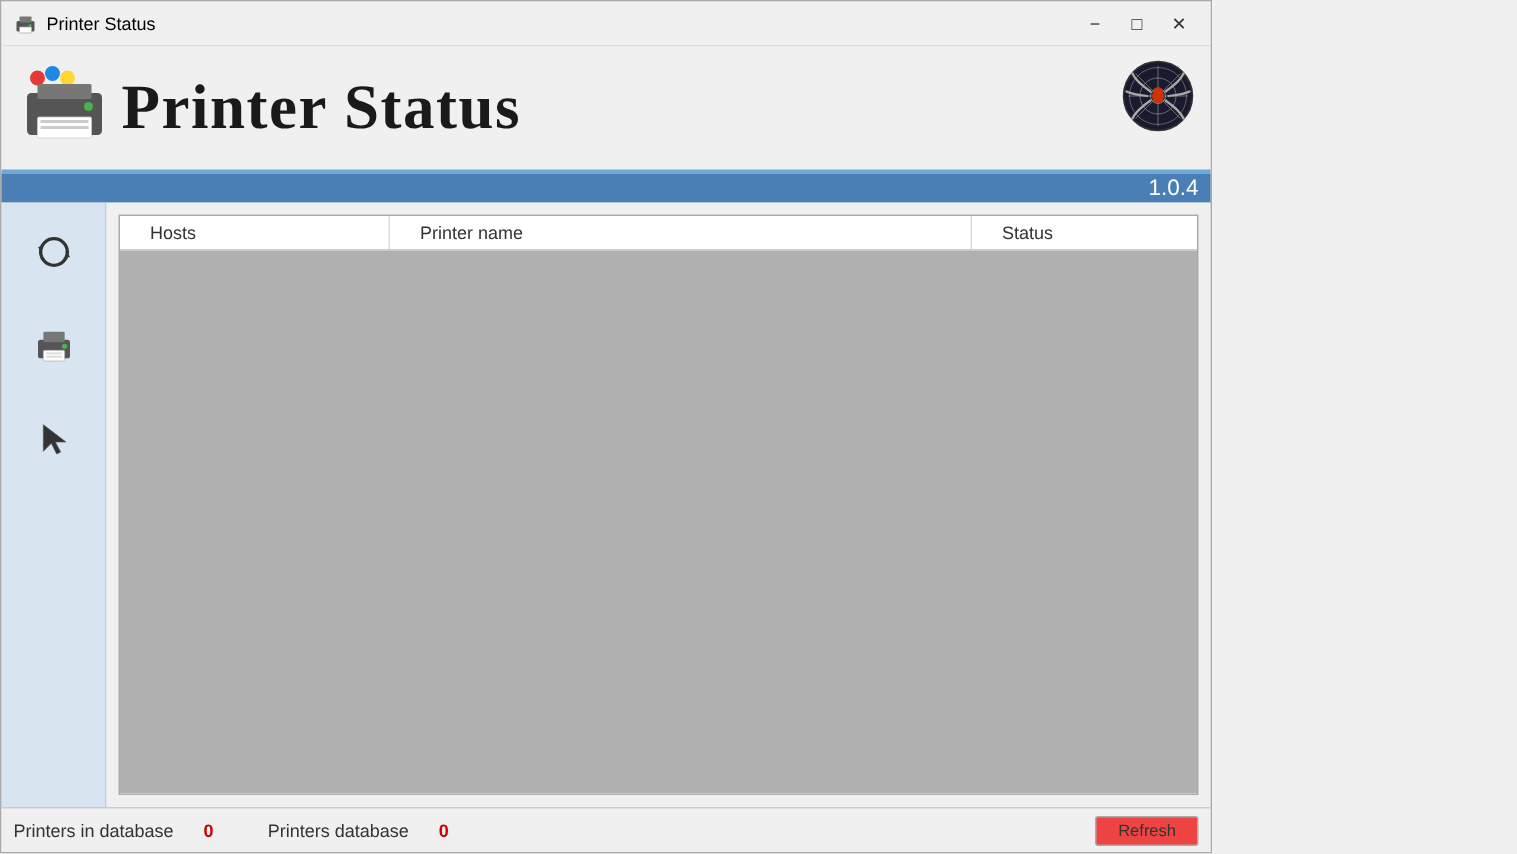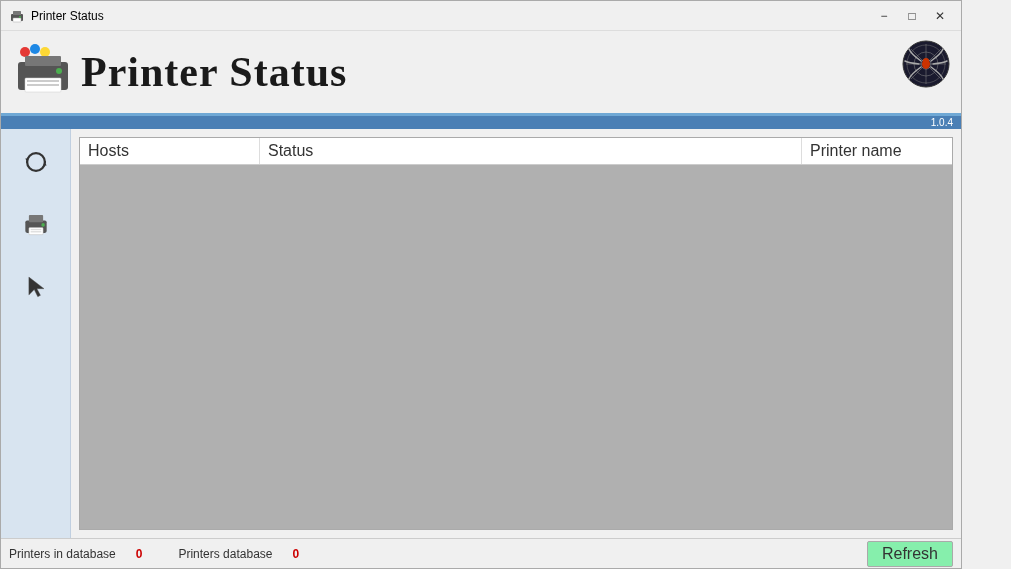--- a/index.html
+++ b/index.html
@@ -8,21 +8,21 @@
       height: 569px;
       background: #f0f0f0;
       font-family: 'Segoe UI', Arial, sans-serif;
       font-size: 13px;
       overflow: hidden;
       position: relative;
     }
 
     
     .window {
-      width: 962px;
+      width: 808px;
       height: 569px;
       border: 1px solid #aaa;
       display: flex;
       flex-direction: column;
       background: #f0f0f0;
     }
 
     
     .title-bar {
       height: 30px;
@@ -99,21 +99,21 @@
     }
     .brand-logo {
       width: 50px;
       height: 50px;
     }
 
     
     .version-strip {
       background: #4a7fb5;
       color: white;
-      font-size: 10px;
+      font-size: 15px;
       text-align: right;
       padding: 1px 8px;
       flex-shrink: 0;
     }
 
     
     .main-content {
       display: flex;
       flex: 1;
       overflow: hidden;
@@ -164,22 +164,22 @@
       flex-direction: column;
     }
     .table-header {
       display: grid;
       grid-template-columns: 180px 1fr 150px;
       background: white;
       border-bottom: 1px solid #ccc;
       flex-shrink: 0;
     }
     .table-header-cell {
-      padding: 4px 8px;
-      font-size: 16px;
+      padding: 4px 20px;
+      font-size: 12px;
       color: #333;
       border-right: 1px solid #ddd;
     }
     .table-header-cell:last-child { border-right: none; }
     .table-body {
       flex: 1;
       background: #b0b0b0;
     }
 
     
@@ -199,24 +199,24 @@
     }
     .status-count {
       font-size: 12px;
       color: #cc0000;
       font-weight: bold;
       margin-right: 16px;
     }
     .refresh-btn {
       margin-left: auto;
       padding: 3px 14px;
-      background: #86efac;
+      background: #ef4444;
       border: 1px solid #aaa;
       cursor: pointer;
-      font-size: 16px;
+      font-size: 11px;
       color: #333;
       border-radius: 2px;
     }
   </style>
 </head>
 <body>
 
 <div class="window">
 
   <div class="title-bar">
@@ -311,22 +311,22 @@
           <path d="M10 8 L10 28 L16 22 L20 30 L23 28.5 L19 21 L27 21 Z" fill="#333" stroke="#555" stroke-width="0.5" stroke-linejoin="round"></path>
         </svg>
       </button>
     </div>
 
     <div class="content-panel">
 
       <div class="table-container">
         <div class="table-header">
           <div class="table-header-cell">Hosts</div>
+          <div class="table-header-cell">Printer name</div>
           <div class="table-header-cell">Status</div>
-          <div class="table-header-cell">Printer name</div>
         </div>
         <div class="table-body"></div>
       </div>
 
     </div>
   </div>
 
   <div class="status-bar">
     <span class="status-label">Printers in database</span>
     <span class="status-count">0</span>

